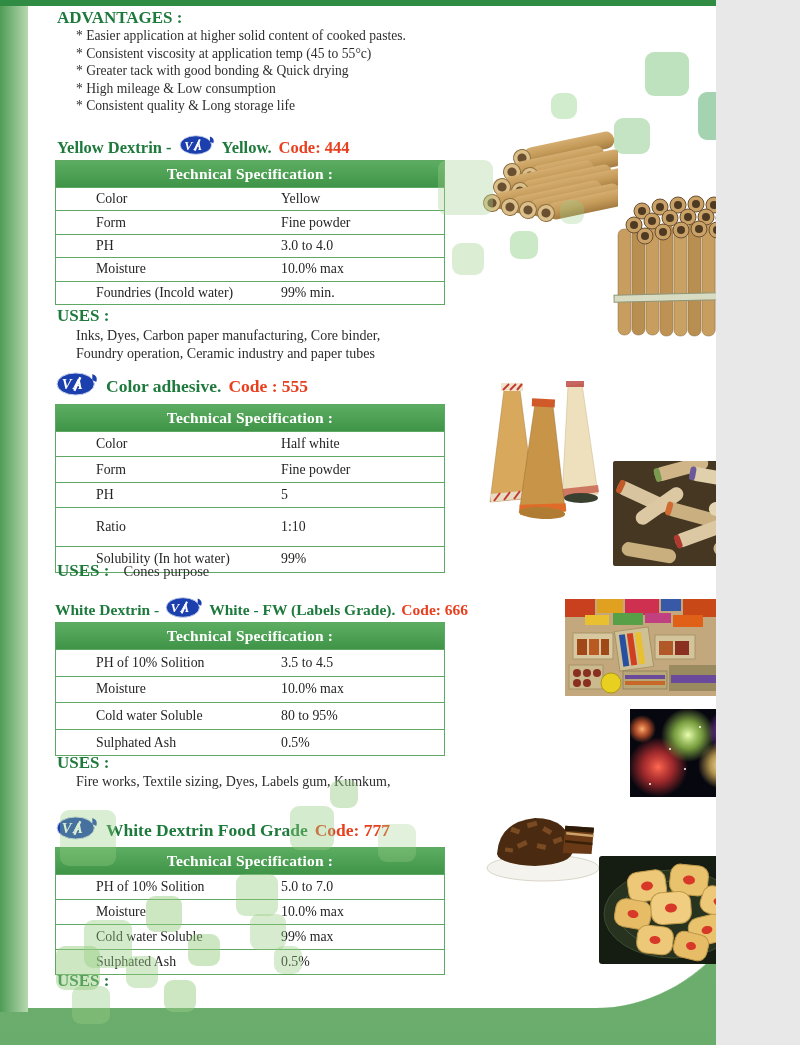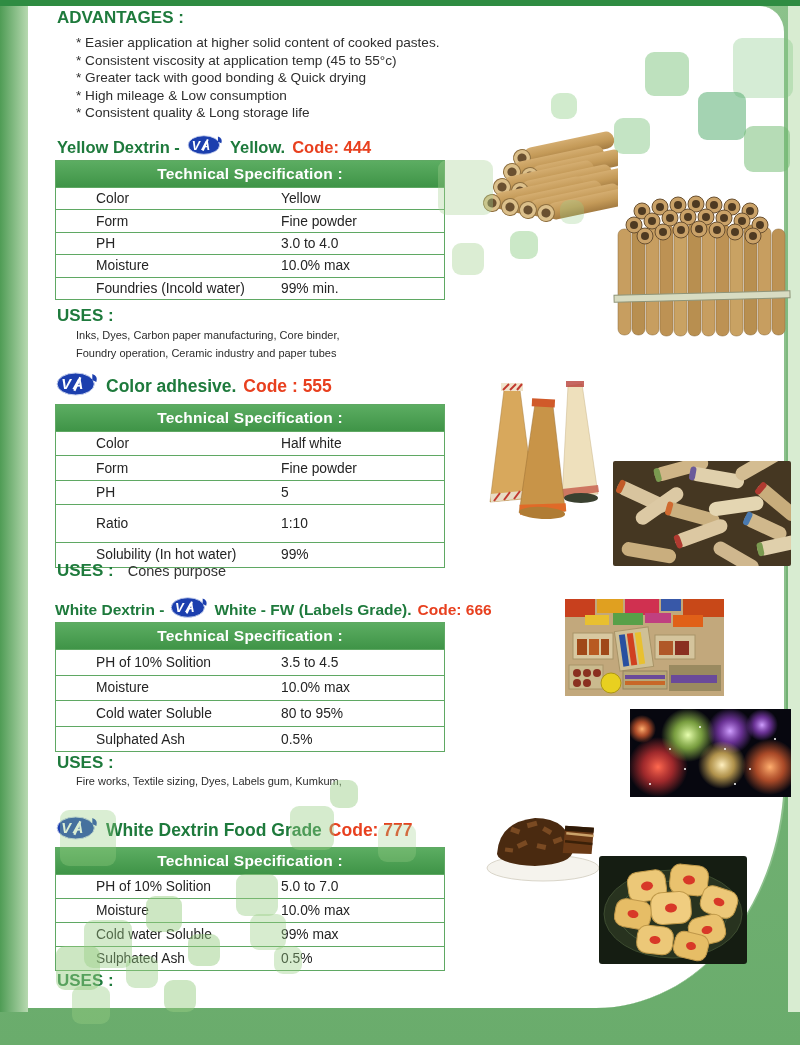--- a/index.html
+++ b/index.html
@@ -1,39 +1,39 @@
 <!DOCTYPE html>
 <html><head>
 <meta charset="utf-8">
 <style>
   html,body{margin:0;padding:0;background:#e8e8e8;}
-  .page{position:relative;width:800px;height:1045px;overflow:hidden;
+  .page{position:relative;width:716px;height:1045px;overflow:hidden;
         background:linear-gradient(180deg,#8cc28b 0%,#74b275 60%,#6aac6c 100%);
-        font-family:Liberation Sans, sans-serif;}
+        font-family:Liberation Serif, serif;}
   .strip-top{position:absolute;left:0;top:0;width:800px;height:6px;background:#2f8c42;z-index:4;}
   .strip-left{position:absolute;left:0;top:0;width:28px;height:1012px;
         background:linear-gradient(90deg,#4f9c55,#b7d9b0);z-index:2;}
   .strip-right{position:absolute;left:788px;top:0;width:12px;height:1012px;background:#d8ecd1;z-index:2;}
   .sheet{position:absolute;left:28px;top:6px;width:758px;height:1002px;background:#ffffff;
         border-right:2px solid #8cc08c;box-sizing:border-box;
         border-radius:0 26px 0 0;border-bottom-right-radius:190px 235px;z-index:1;}
   .decor{position:absolute;border-radius:9px;pointer-events:none;z-index:3;}
   .content{position:absolute;z-index:2;}
   .adv-title,.uses-label{color:#1e7a3c;font-weight:bold;font-size:17px;white-space:nowrap;}
   .bullet{font-size:13.6px;color:#2e2e2e;line-height:17.6px;white-space:nowrap;}
   .section-head{display:flex;align-items:center;gap:7px;white-space:nowrap;}
   .h-green{color:#1e7a3c;font-weight:bold;}
   .h-red{color:#e8401f;font-weight:bold;}
   .spec-table{background:#ffffff;border:1.5px solid #5fa863;box-sizing:border-box;z-index:2;}
   .spec-header{background:linear-gradient(180deg,#5cad62,#3f9447);color:#ffffff;font-weight:bold;
         font-size:15.5px;text-align:center;padding:4px 0;letter-spacing:.2px;}
   .spec-row{display:flex;align-items:center;border-top:1px solid #5fa863;font-size:13.8px;color:#242424;}
   .spec-label{width:225px;box-sizing:border-box;padding-left:40px;}
   .spec-value{flex:1;}
-  .uses-text{font-size:11px;color:#2c2c2c;line-height:17.6px;white-space:nowrap;}
+  .uses-text{font-size:14px;color:#2c2c2c;line-height:17.6px;white-space:nowrap;}
   .uses-inline{font-size:14.5px;color:#333;font-weight:normal;}
   .img-box{position:absolute;z-index:2;}
 </style>
 </head>
 <body>
 
 <div class="page">
 
   <div class="sheet"></div>
   <div class="strip-left"></div>
@@ -59,21 +59,21 @@
   <div class="decor" style="left:84px;top:920px;width:48px;height:48px;background:rgba(150,205,130,.42)"></div>
   <div class="decor" style="left:188px;top:934px;width:32px;height:32px;background:rgba(150,205,130,.48)"></div>
   <div class="decor" style="left:250px;top:914px;width:36px;height:36px;background:rgba(150,205,130,.38)"></div>
   <div class="decor" style="left:56px;top:946px;width:44px;height:44px;background:rgba(150,205,130,.48)"></div>
   <div class="decor" style="left:126px;top:956px;width:32px;height:32px;background:rgba(150,205,130,.42)"></div>
   <div class="decor" style="left:274px;top:946px;width:28px;height:28px;background:rgba(150,205,130,.38)"></div>
   <div class="decor" style="left:164px;top:980px;width:32px;height:32px;background:rgba(150,205,130,.48)"></div>
   <div class="decor" style="left:72px;top:986px;width:38px;height:38px;background:rgba(150,205,130,.40)"></div>
 
   <div class="content adv-title" style="left:57px;top:8px;">ADVANTAGES :</div>
-  <div class="content" style="left:76px;top:34px;">
+  <div class="content" style="left:76px;top:27px;">
     <div class="bullet">* Easier application at higher solid content of cooked pastes.</div>
     <div class="bullet">* Consistent viscosity at application temp (45 to 55°c)</div>
     <div class="bullet">* Greater tack with good bonding &amp; Quick drying</div>
     <div class="bullet">* High mileage &amp; Low consumption</div>
     <div class="bullet">* Consistent quality &amp; Long storage life</div>
   </div>
 
   <div class="content section-head" style="left:57px;top:133px;font-size:16.5px;">
     <span class="h-green">Yellow Dextrin -</span>
     <span><svg width="36" height="24" viewBox="0 0 64 42">

